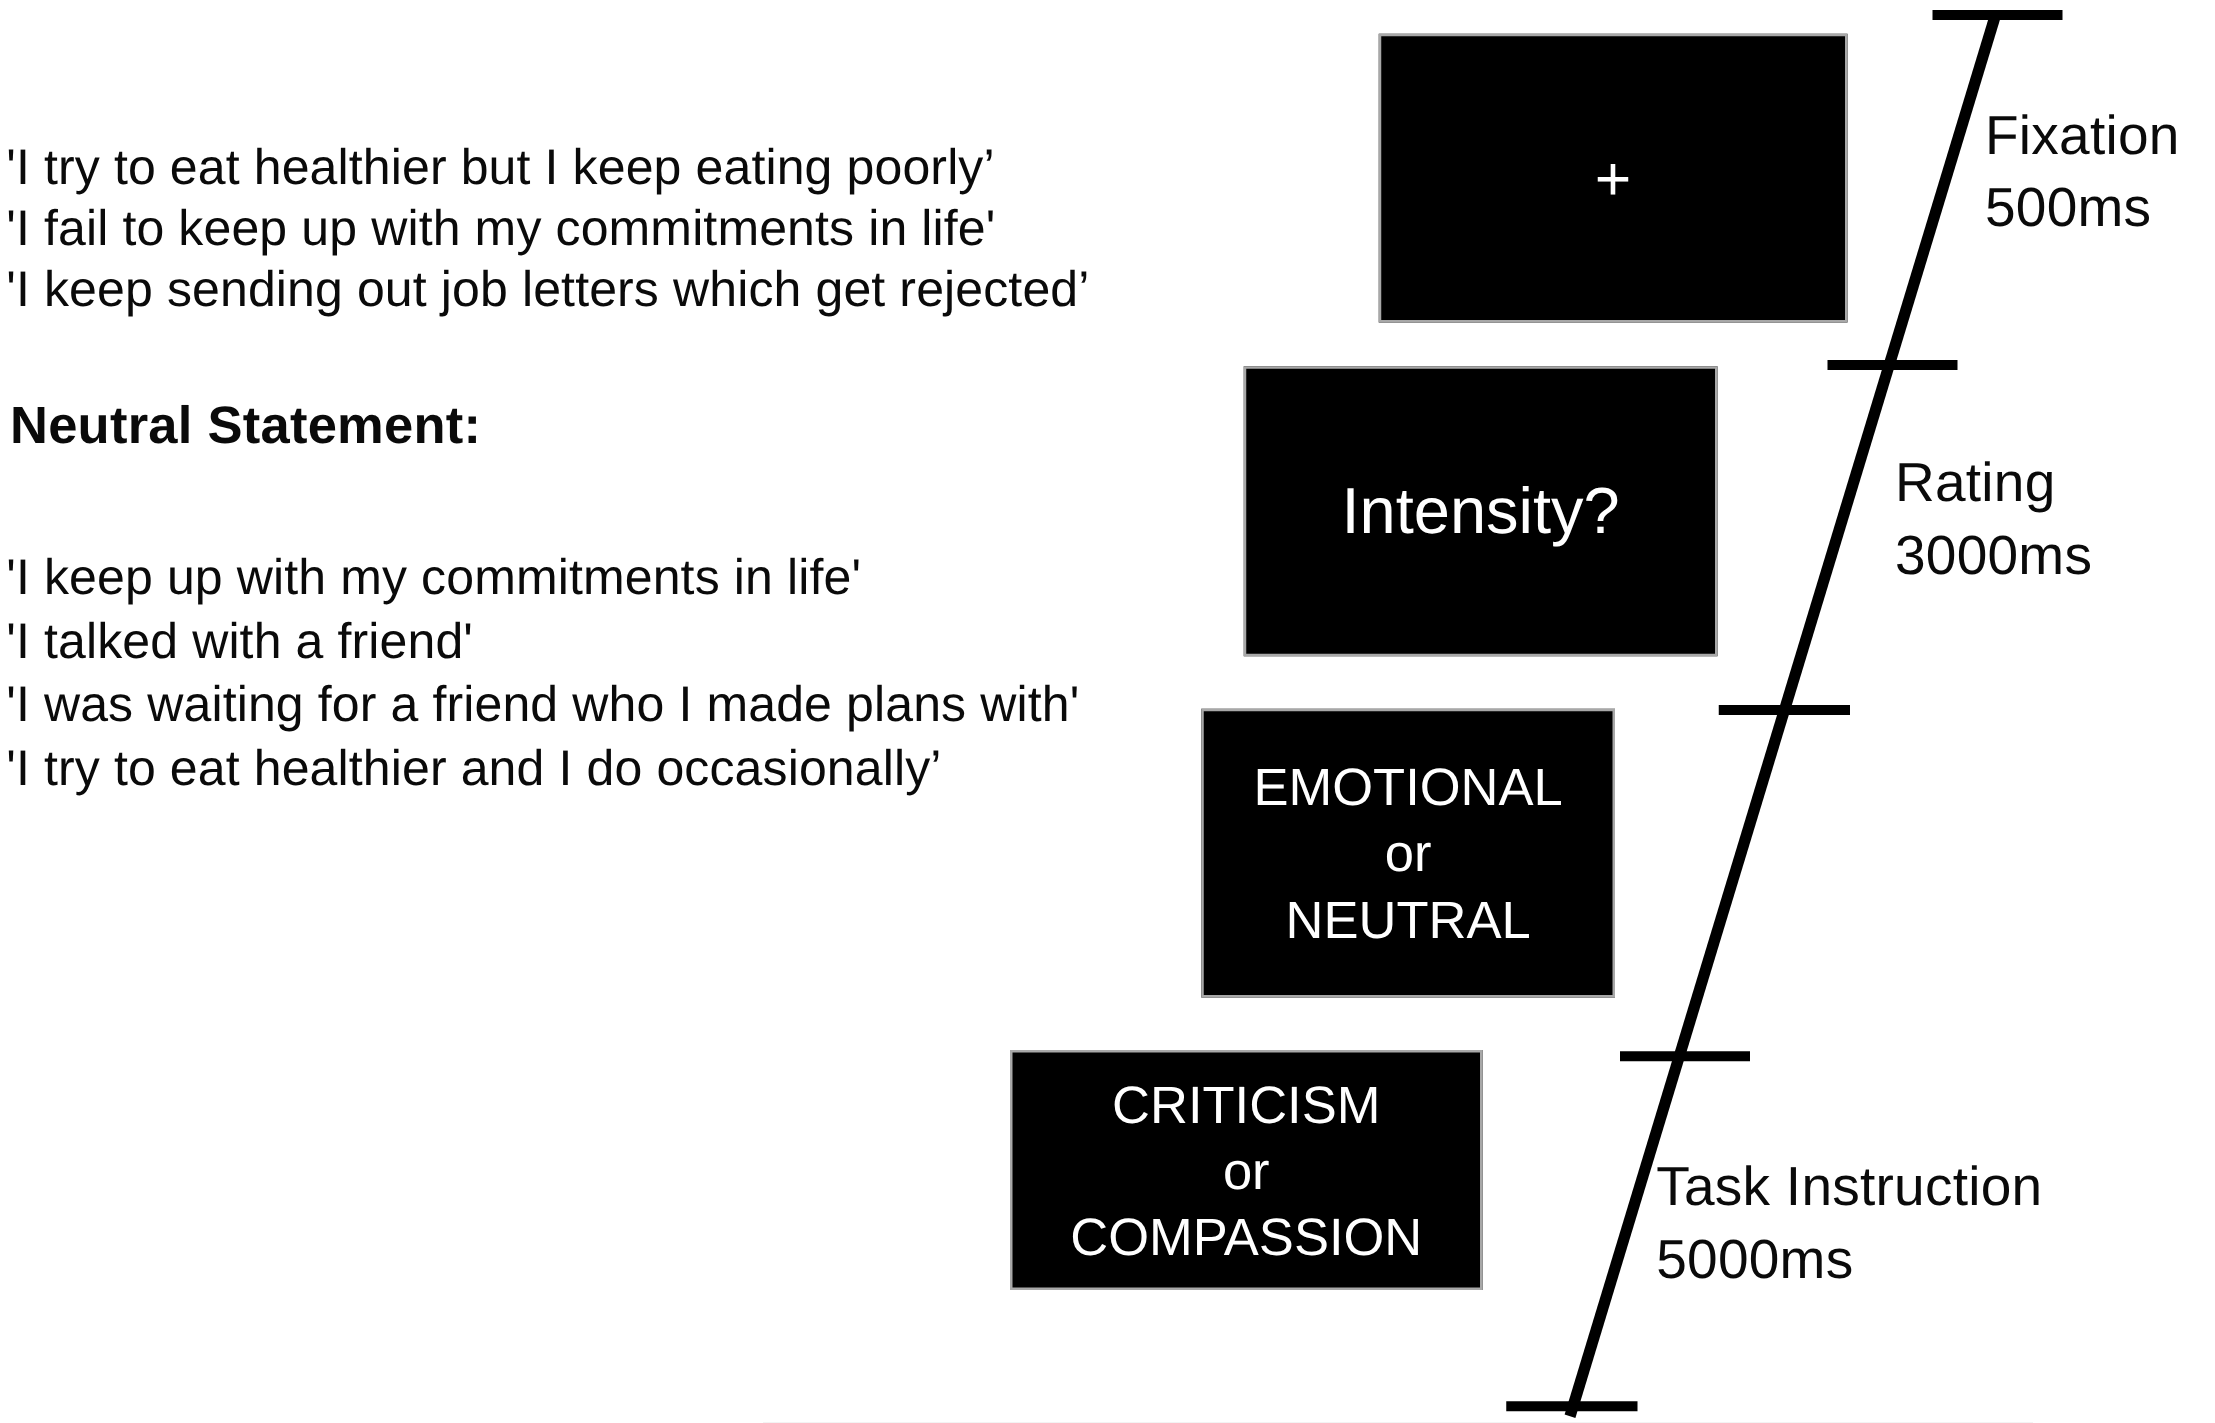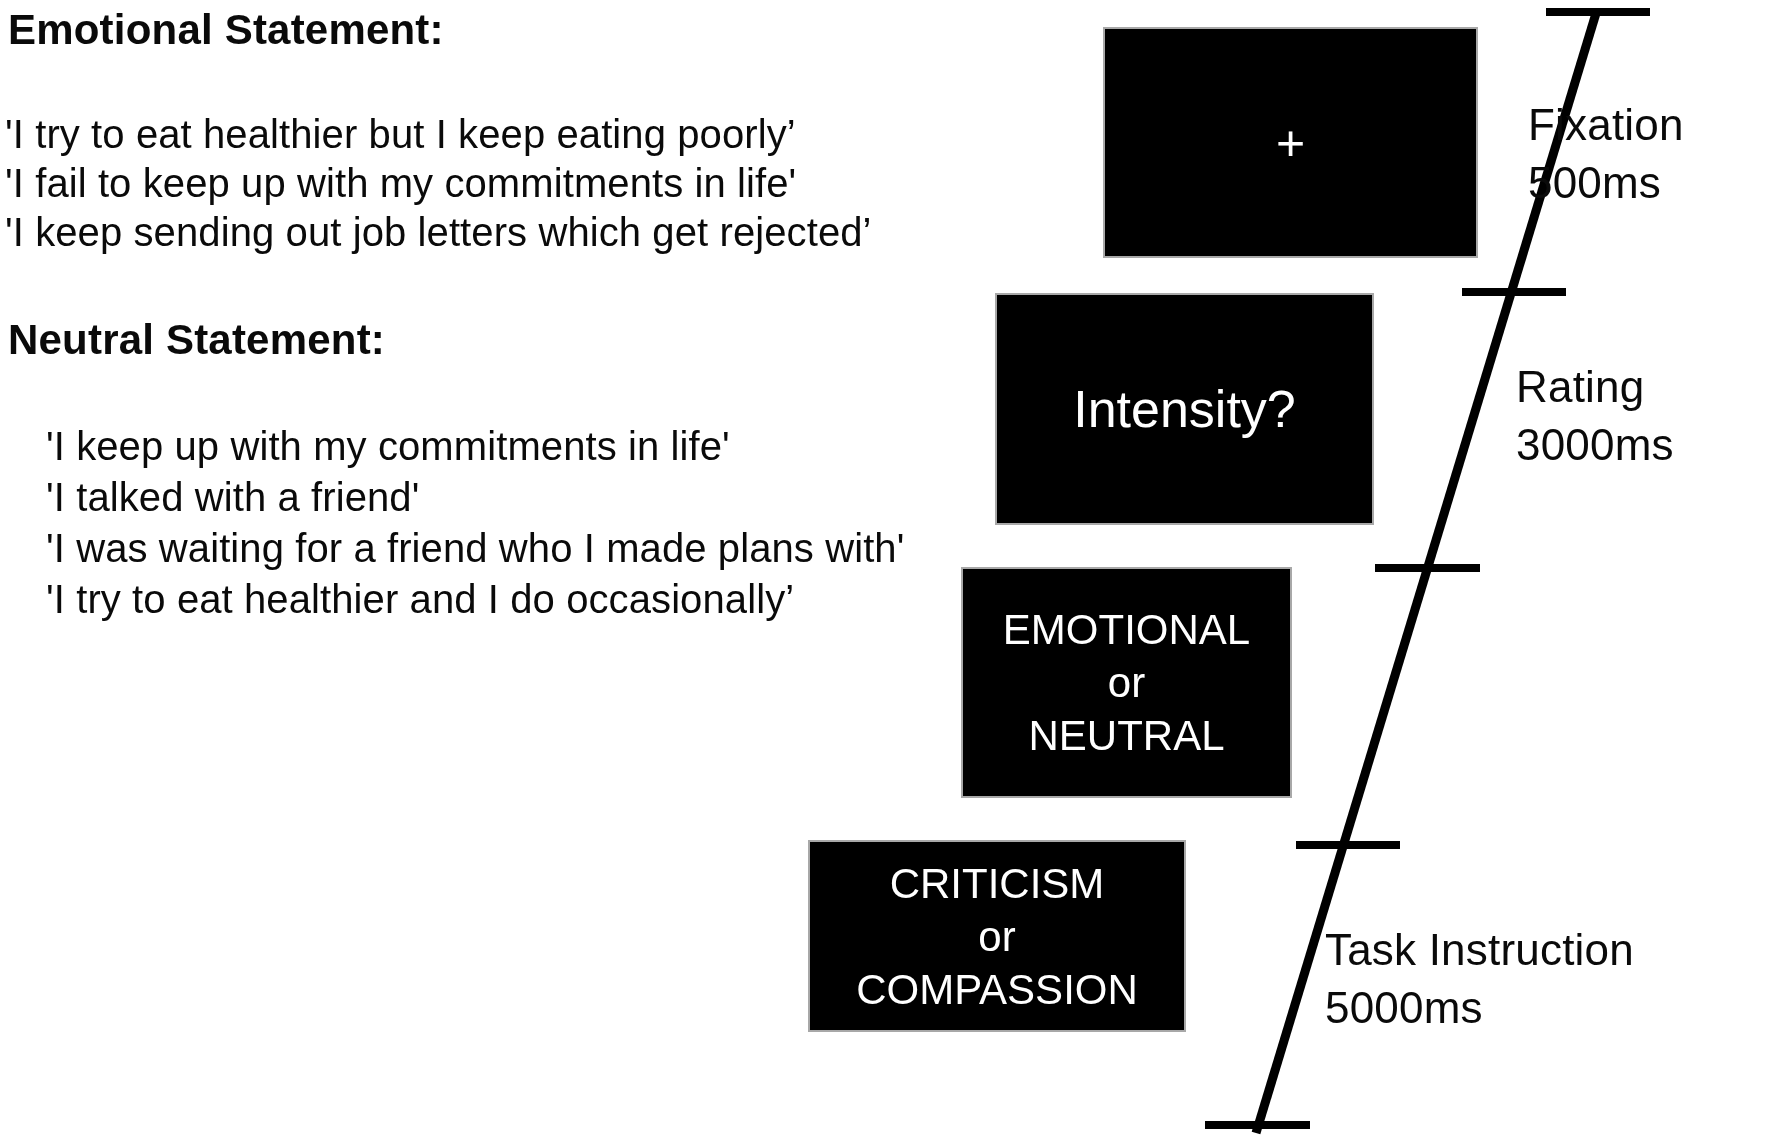--- a/index.html
+++ b/index.html
@@ -48,31 +48,30 @@
     position:absolute;
     font-size:44px;line-height:58px;
     white-space:nowrap;letter-spacing:0.2px;
   }
 </style>
 </head>
 <body>
 
 <div class="canvas">
 
-  <div class="heading" style="top:6px;">Emotional Statement:</div>
 
   <div class="stmt-block" style="top:110px;">
     <div class="stmt">'I try to eat healthier but I keep eating poorly’</div>
     <div class="stmt">'I fail to keep up with my commitments in life'</div>
     <div class="stmt">'I keep sending out job letters which get rejected’</div>
   </div>
 
   <div class="heading" style="top:316px;">Neutral Statement:</div>
 
-  <div class="stmt-block neutral" style="top:421px;margin-left:41px;">
+  <div class="stmt-block neutral" style="top:437px;">
     <div class="stmt">'I keep up with my commitments in life'</div>
     <div class="stmt">'I talked with a friend'</div>
     <div class="stmt">'I was waiting for a friend who I made plans with'</div>
     <div class="stmt">'I try to eat healthier and I do occasionally’</div>
   </div>
 
   <div class="screen fixation" style="left:1103px;top:27px;width:375px;height:231px;">
     <div class="line">+</div>
   </div>
 
@@ -94,21 +93,21 @@
 
   <svg class="timeline-svg" width="1772" height="1138" viewBox="0 0 1772 1138">
     <line x1="1597" y1="10" x2="1256" y2="1133" stroke="currentColor" stroke-width="9"></line>
     <line x1="1546" y1="12" x2="1650" y2="12" stroke="currentColor" stroke-width="8"></line>
     <line x1="1462" y1="292" x2="1566" y2="292" stroke="currentColor" stroke-width="8"></line>
     <line x1="1375" y1="568" x2="1480" y2="568" stroke="currentColor" stroke-width="8"></line>
     <line x1="1296" y1="845" x2="1400" y2="845" stroke="currentColor" stroke-width="8"></line>
     <line x1="1205" y1="1125" x2="1310" y2="1125" stroke="currentColor" stroke-width="8"></line>
   </svg>
 
-  <div class="tl-label" style="left:1528px;top:80px;margin-top:16px;">
+  <div class="tl-label" style="left:1588px;top:80px;">
     <div>Fixation</div>
     <div>500ms</div>
   </div>
 
   <div class="tl-label" style="left:1516px;top:358px;">
     <div>Rating</div>
     <div>3000ms</div>
   </div>
 
 

